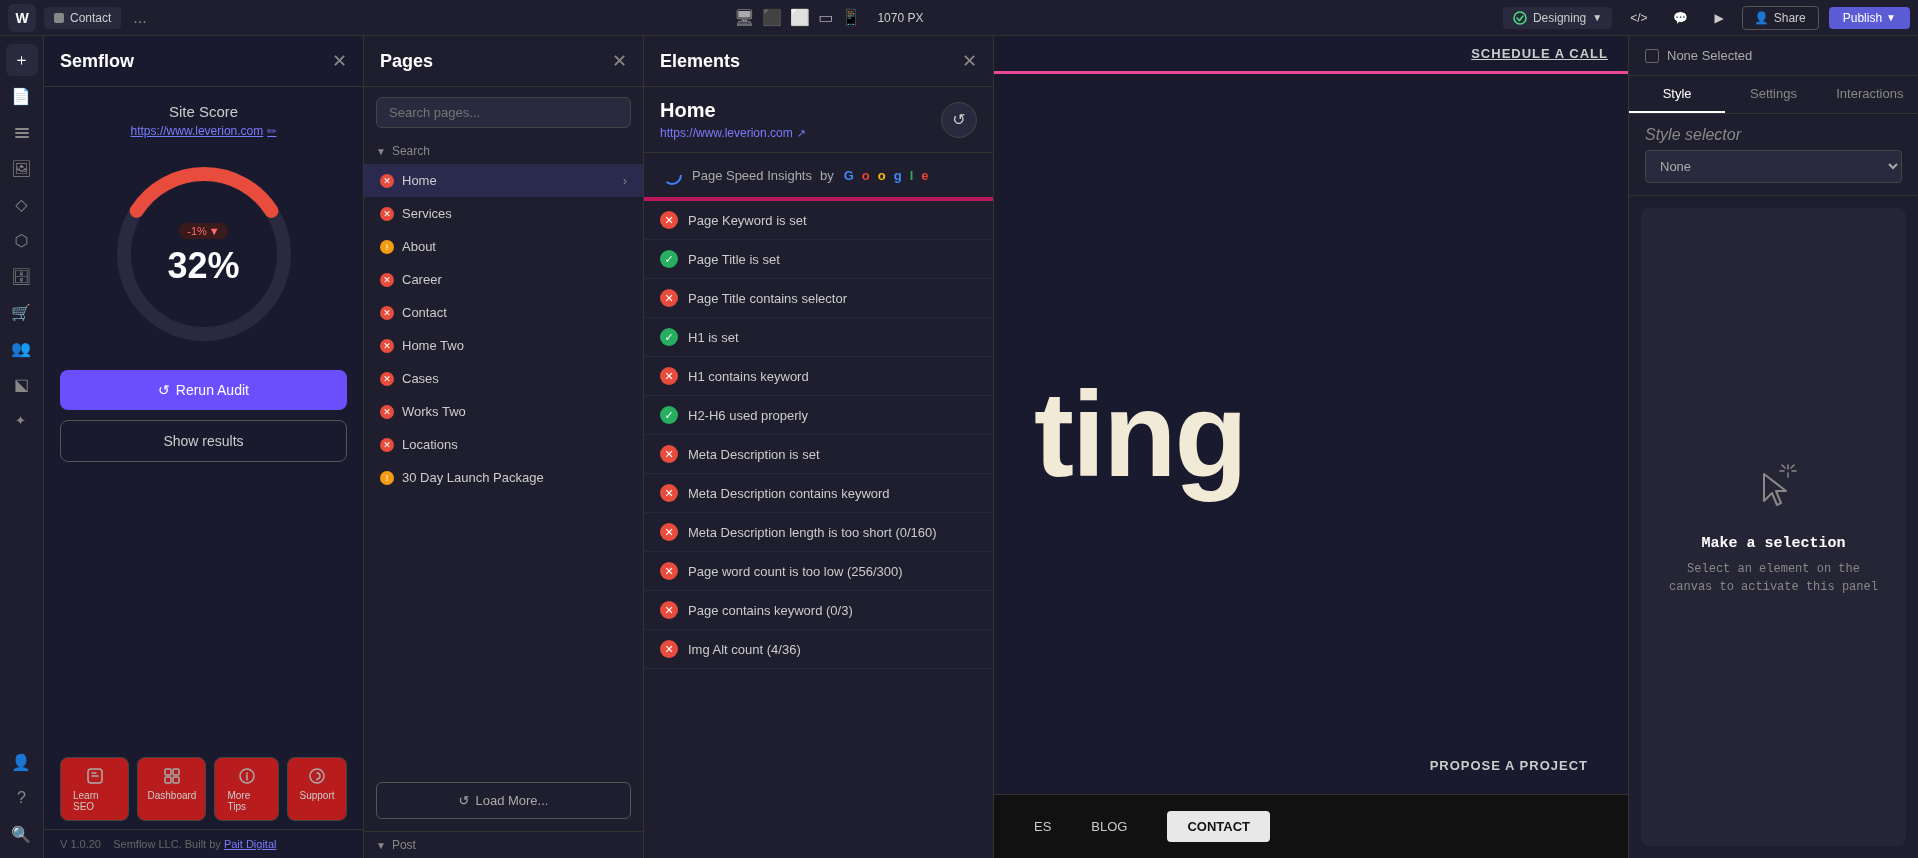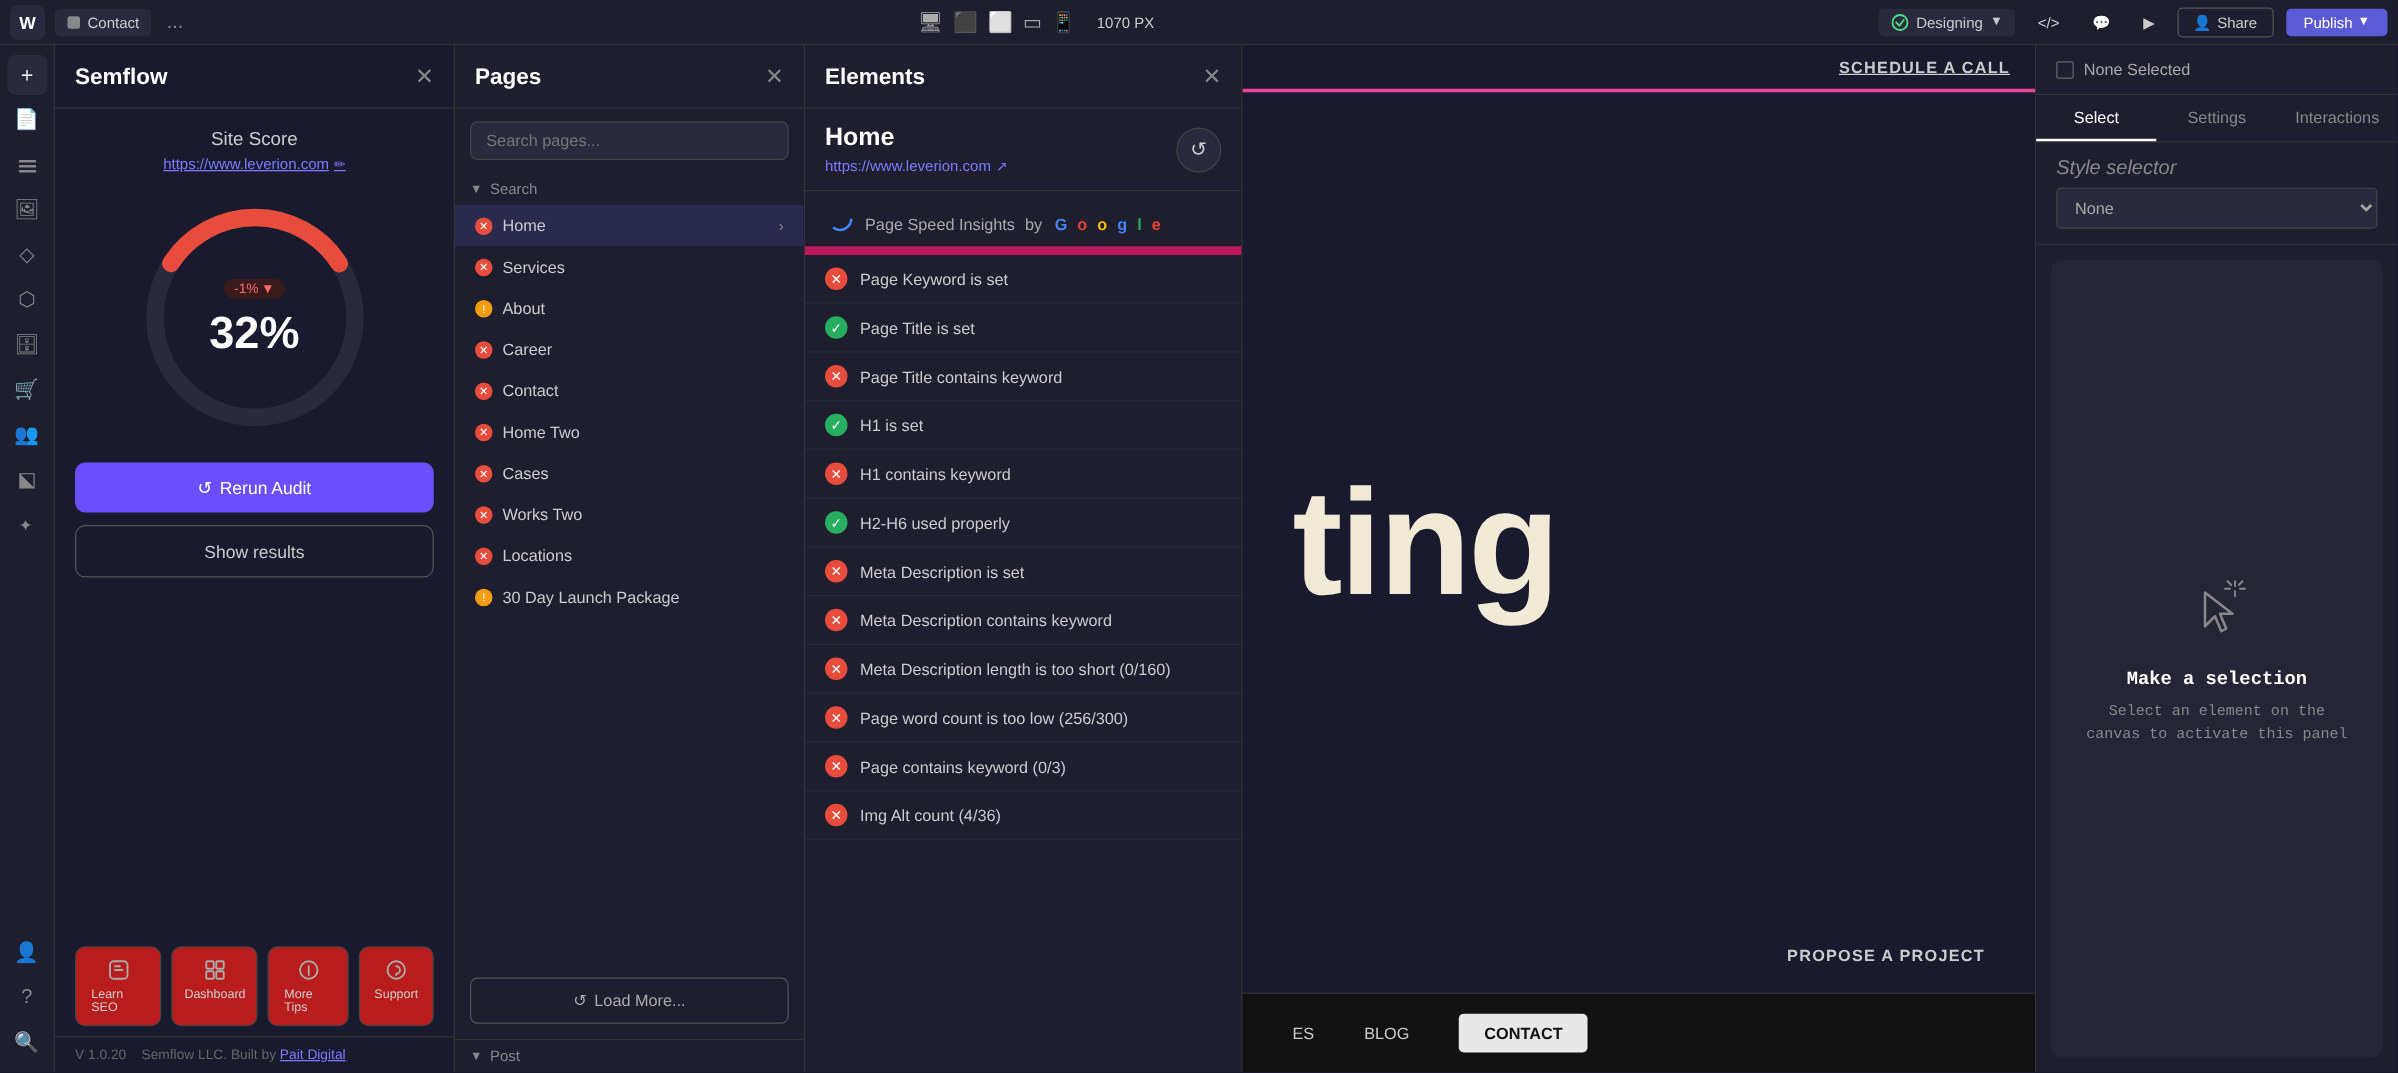--- a/index.html
+++ b/index.html
@@ -208,22 +208,22 @@
     .elements-home-info { padding: 12px 16px; border-bottom: 1px solid #333; }
     .elements-home-name { font-size: 20px; font-weight: 700; color: #fff; display: flex; align-items: center; gap: 8px; }
     .elements-home-url { font-size: 12px; color: #7b7bff; display: flex; align-items: center; gap: 4px; margin-top: 4px; }
     .refresh-btn {
       width: 36px; height: 36px; border-radius: 50%;
       background: #2a2a3e; border: 1px solid #444;
       display: flex; align-items: center; justify-content: center;
       cursor: pointer; color: #ccc; font-size: 16px;
     }
     .page-speed-row {
-      display: flex; align-items: flex-end; gap: 8px;
-      padding: 10px 16px; border-bottom: 7px solid #be185d;
+      display: flex; align-items: center; gap: 8px;
+      padding: 10px 16px; border-bottom: 4px solid #be185d;
       font-size: 13px; color: #aaa;
     }
 
     .check-list { flex: 1; overflow-y: auto; }
     .check-item {
       display: flex; align-items: center; gap: 10px;
       padding: 10px 16px; border-bottom: 1px solid #282838;
       font-size: 13px; color: #ccc;
     }
     .check-icon-green { width: 18px; height: 18px; border-radius: 50%; background: #27ae60; display: flex; align-items: center; justify-content: center; color: #fff; font-size: 11px; flex-shrink: 0; }
@@ -624,21 +624,21 @@
         <span>Page Keyword is set</span>
       </div>
 
       <div class="check-item">
         <div class="check-icon-green">✓</div>
         <span>Page Title is set</span>
       </div>
 
       <div class="check-item">
         <div class="check-icon-red">✕</div>
-        <span>Page Title contains keyword</span>
+        <span>Page Title contains selector</span>
       </div>
 
       <div class="check-item">
         <div class="check-icon-green">✓</div>
         <span>H1 is set</span>
       </div>
 
       <div class="check-item">
         <div class="check-icon-red">✕</div>
         <span>H1 contains keyword</span>
@@ -704,21 +704,21 @@
     </div>
   </div>
 
   <div class="right-panel">
     <div class="right-panel-top">
       <div class="none-selected-check"></div>
       <span class="none-selected-label">None Selected</span>
     </div>
 
     <div class="right-panel-tabs">
-      <div class="right-tab active">Select</div>
+      <div class="right-tab active">Style</div>
       <div class="right-tab">Settings</div>
       <div class="right-tab">Interactions</div>
     </div>
 
     <div class="style-selector-section">
       <div class="style-selector-label">Style selector</div>
       <select class="style-selector-dropdown">
         <option>None</option>
       </select>
     </div>

